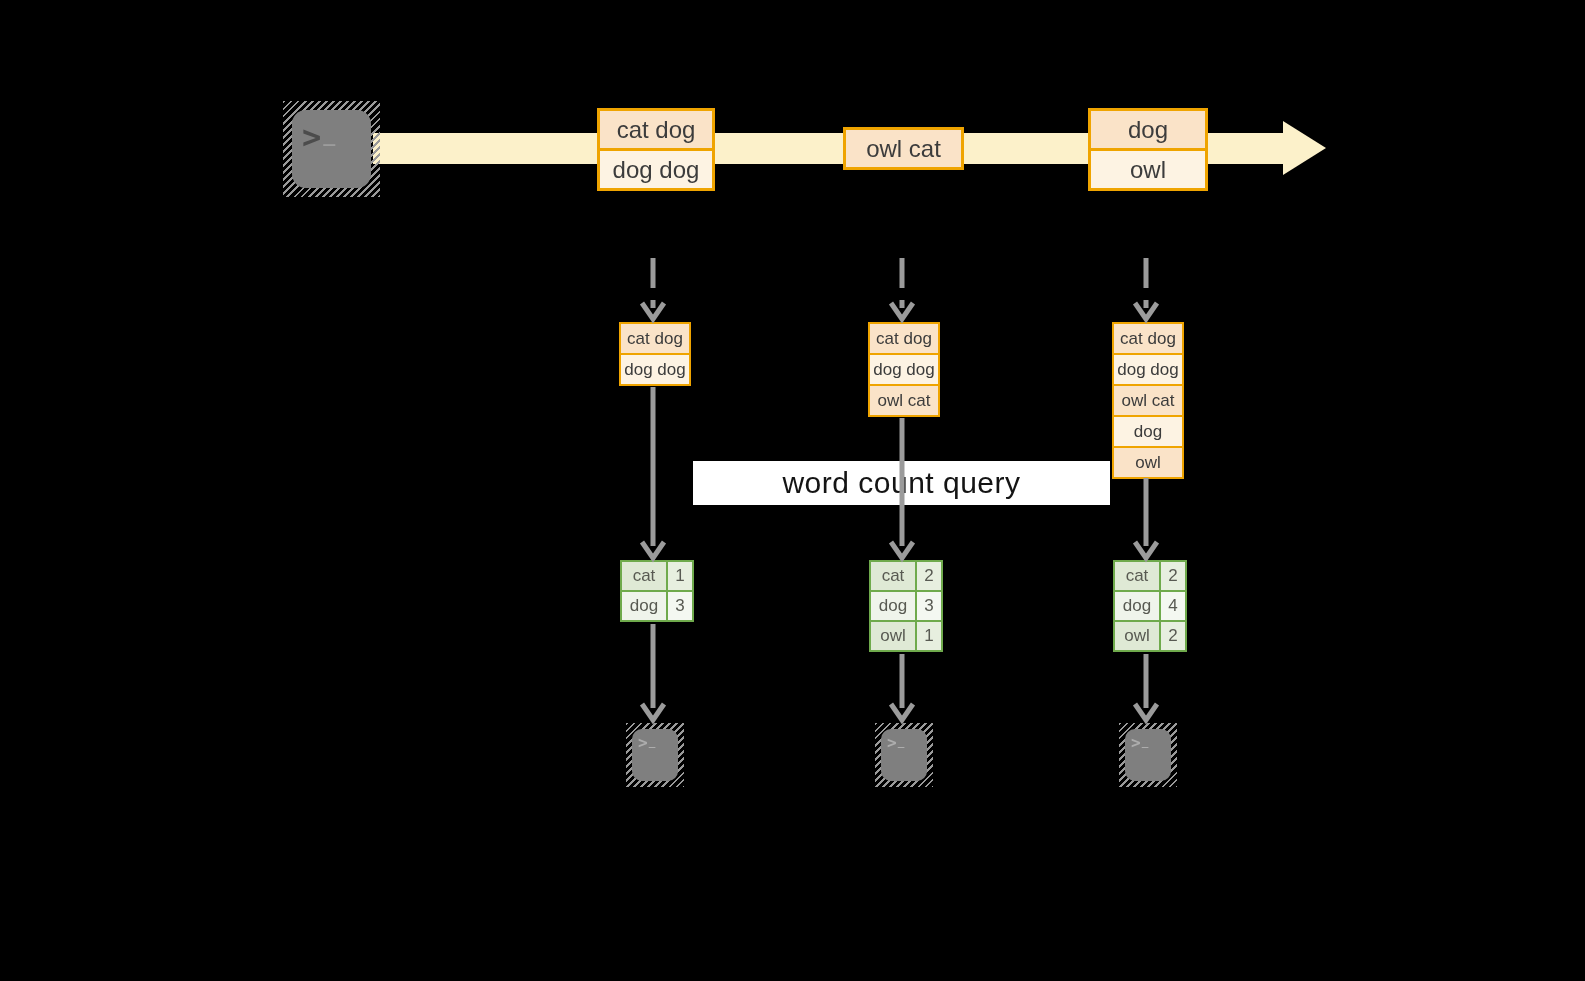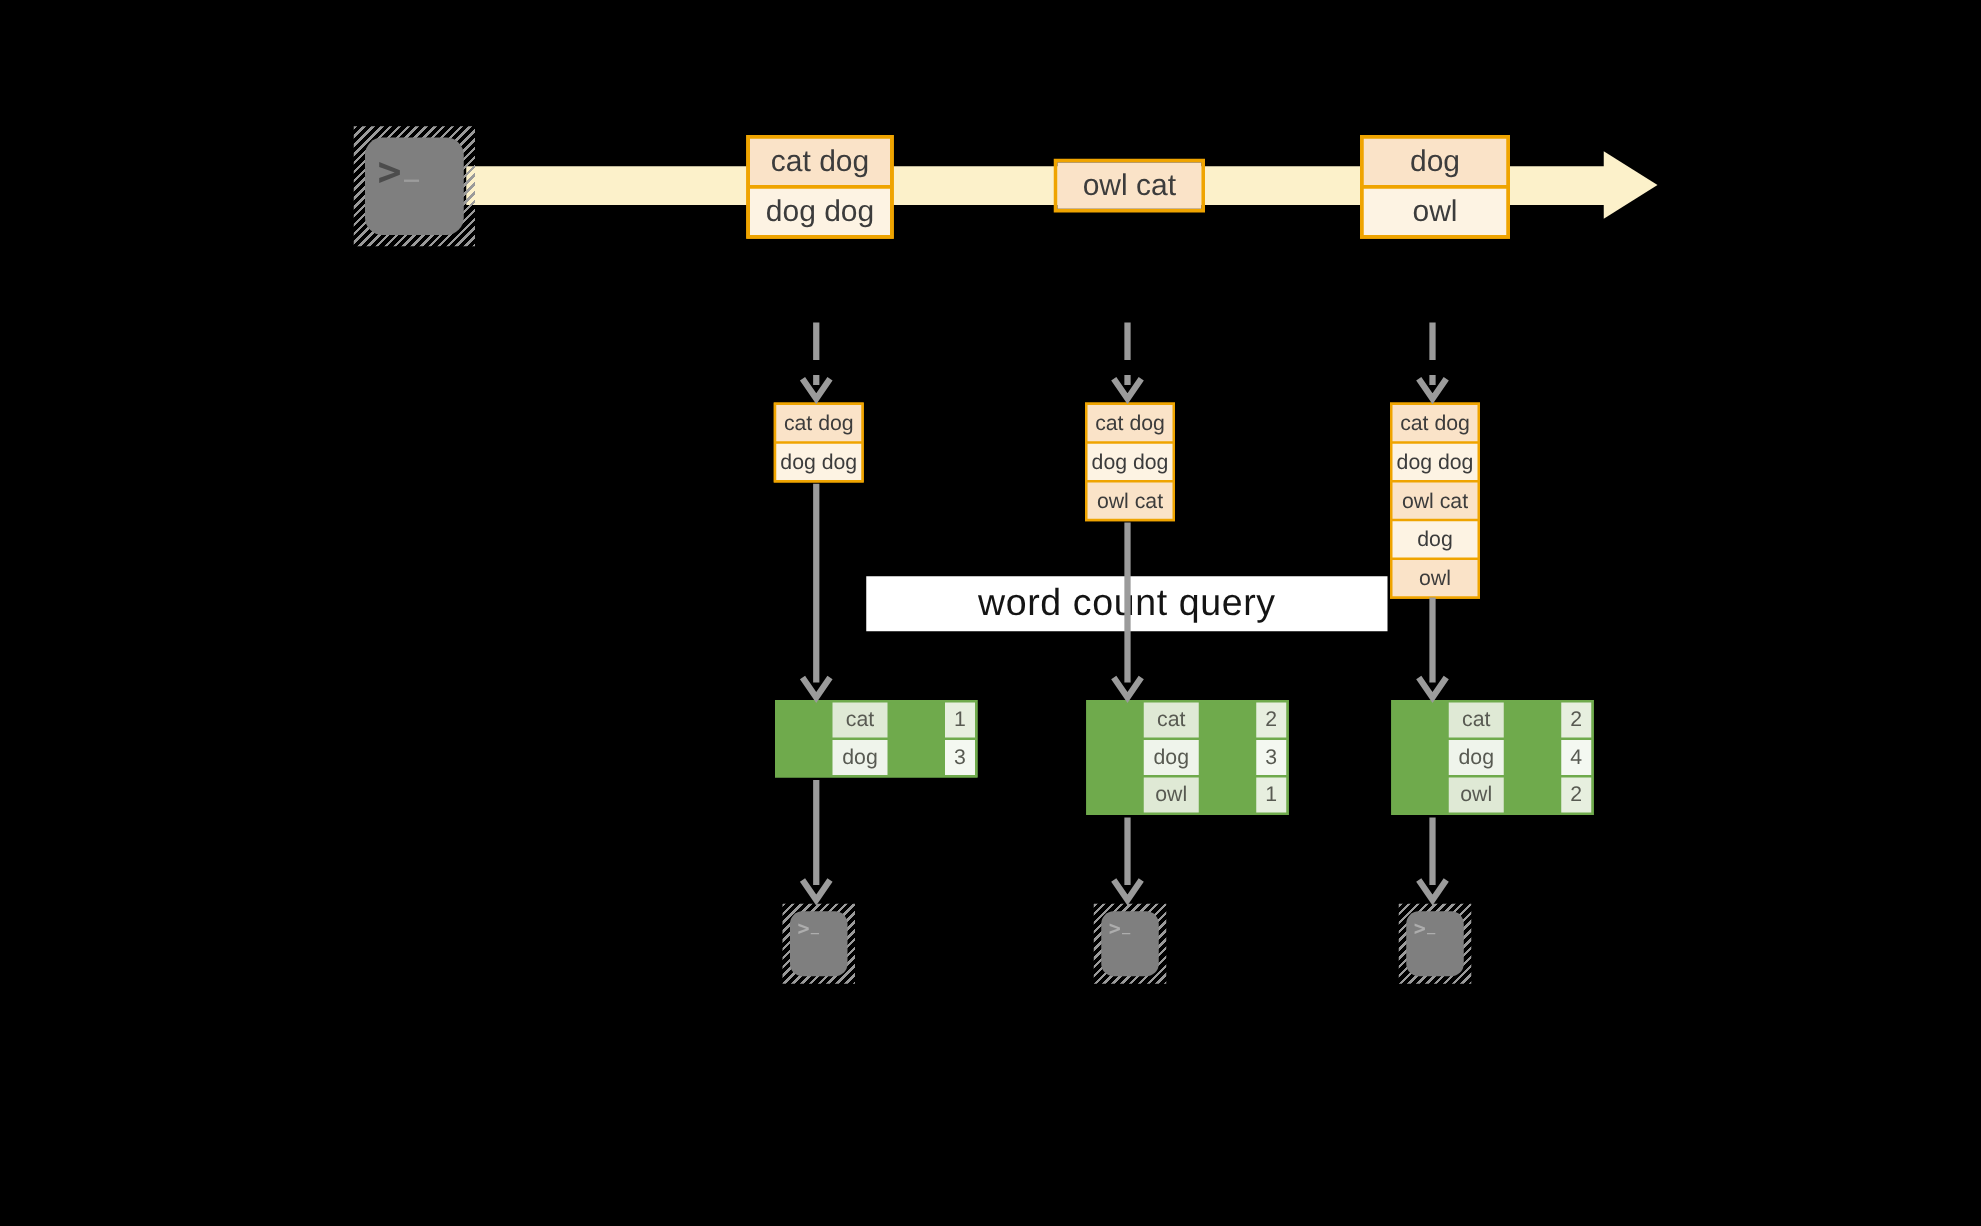--- a/index.html
+++ b/index.html
@@ -65,21 +65,21 @@
 
   
   .query-box{position:absolute;left:693px;top:461px;width:417px;height:44px;background:#ffffff;z-index:5;
     display:flex;align-items:center;justify-content:center;font-size:30px;color:#141414;letter-spacing:0.5px;}
 
   
   .result-table{position:absolute;border:2px solid var(--green);z-index:6;background:var(--green);}
   .res-row{display:flex;}
   .res-row + .res-row{margin-top:2px;}
   .res-cell{display:flex;align-items:center;justify-content:center;height:28px;
-    font-size:17px;color:#585a52;margin-left:44px;}
+    font-size:17px;color:#585a52;}
   .res-word{width:44px;margin-right:2px;}
   .res-count{width:24px;}
   .r-dark  .res-word{background:var(--sage-dark);}   .r-dark  .res-count{background:var(--sage-dark-count);}
   .r-light .res-word{background:var(--sage-light);}  .r-light .res-count{background:var(--sage-light-count);}
   .result1{left:620px;top:560px;}
   .result2{left:869px;top:560px;}
   .result3{left:1113px;top:560px;}
 
   .arrow-layer{position:absolute;left:0;top:0;z-index:10;pointer-events:none;}
 </style>

